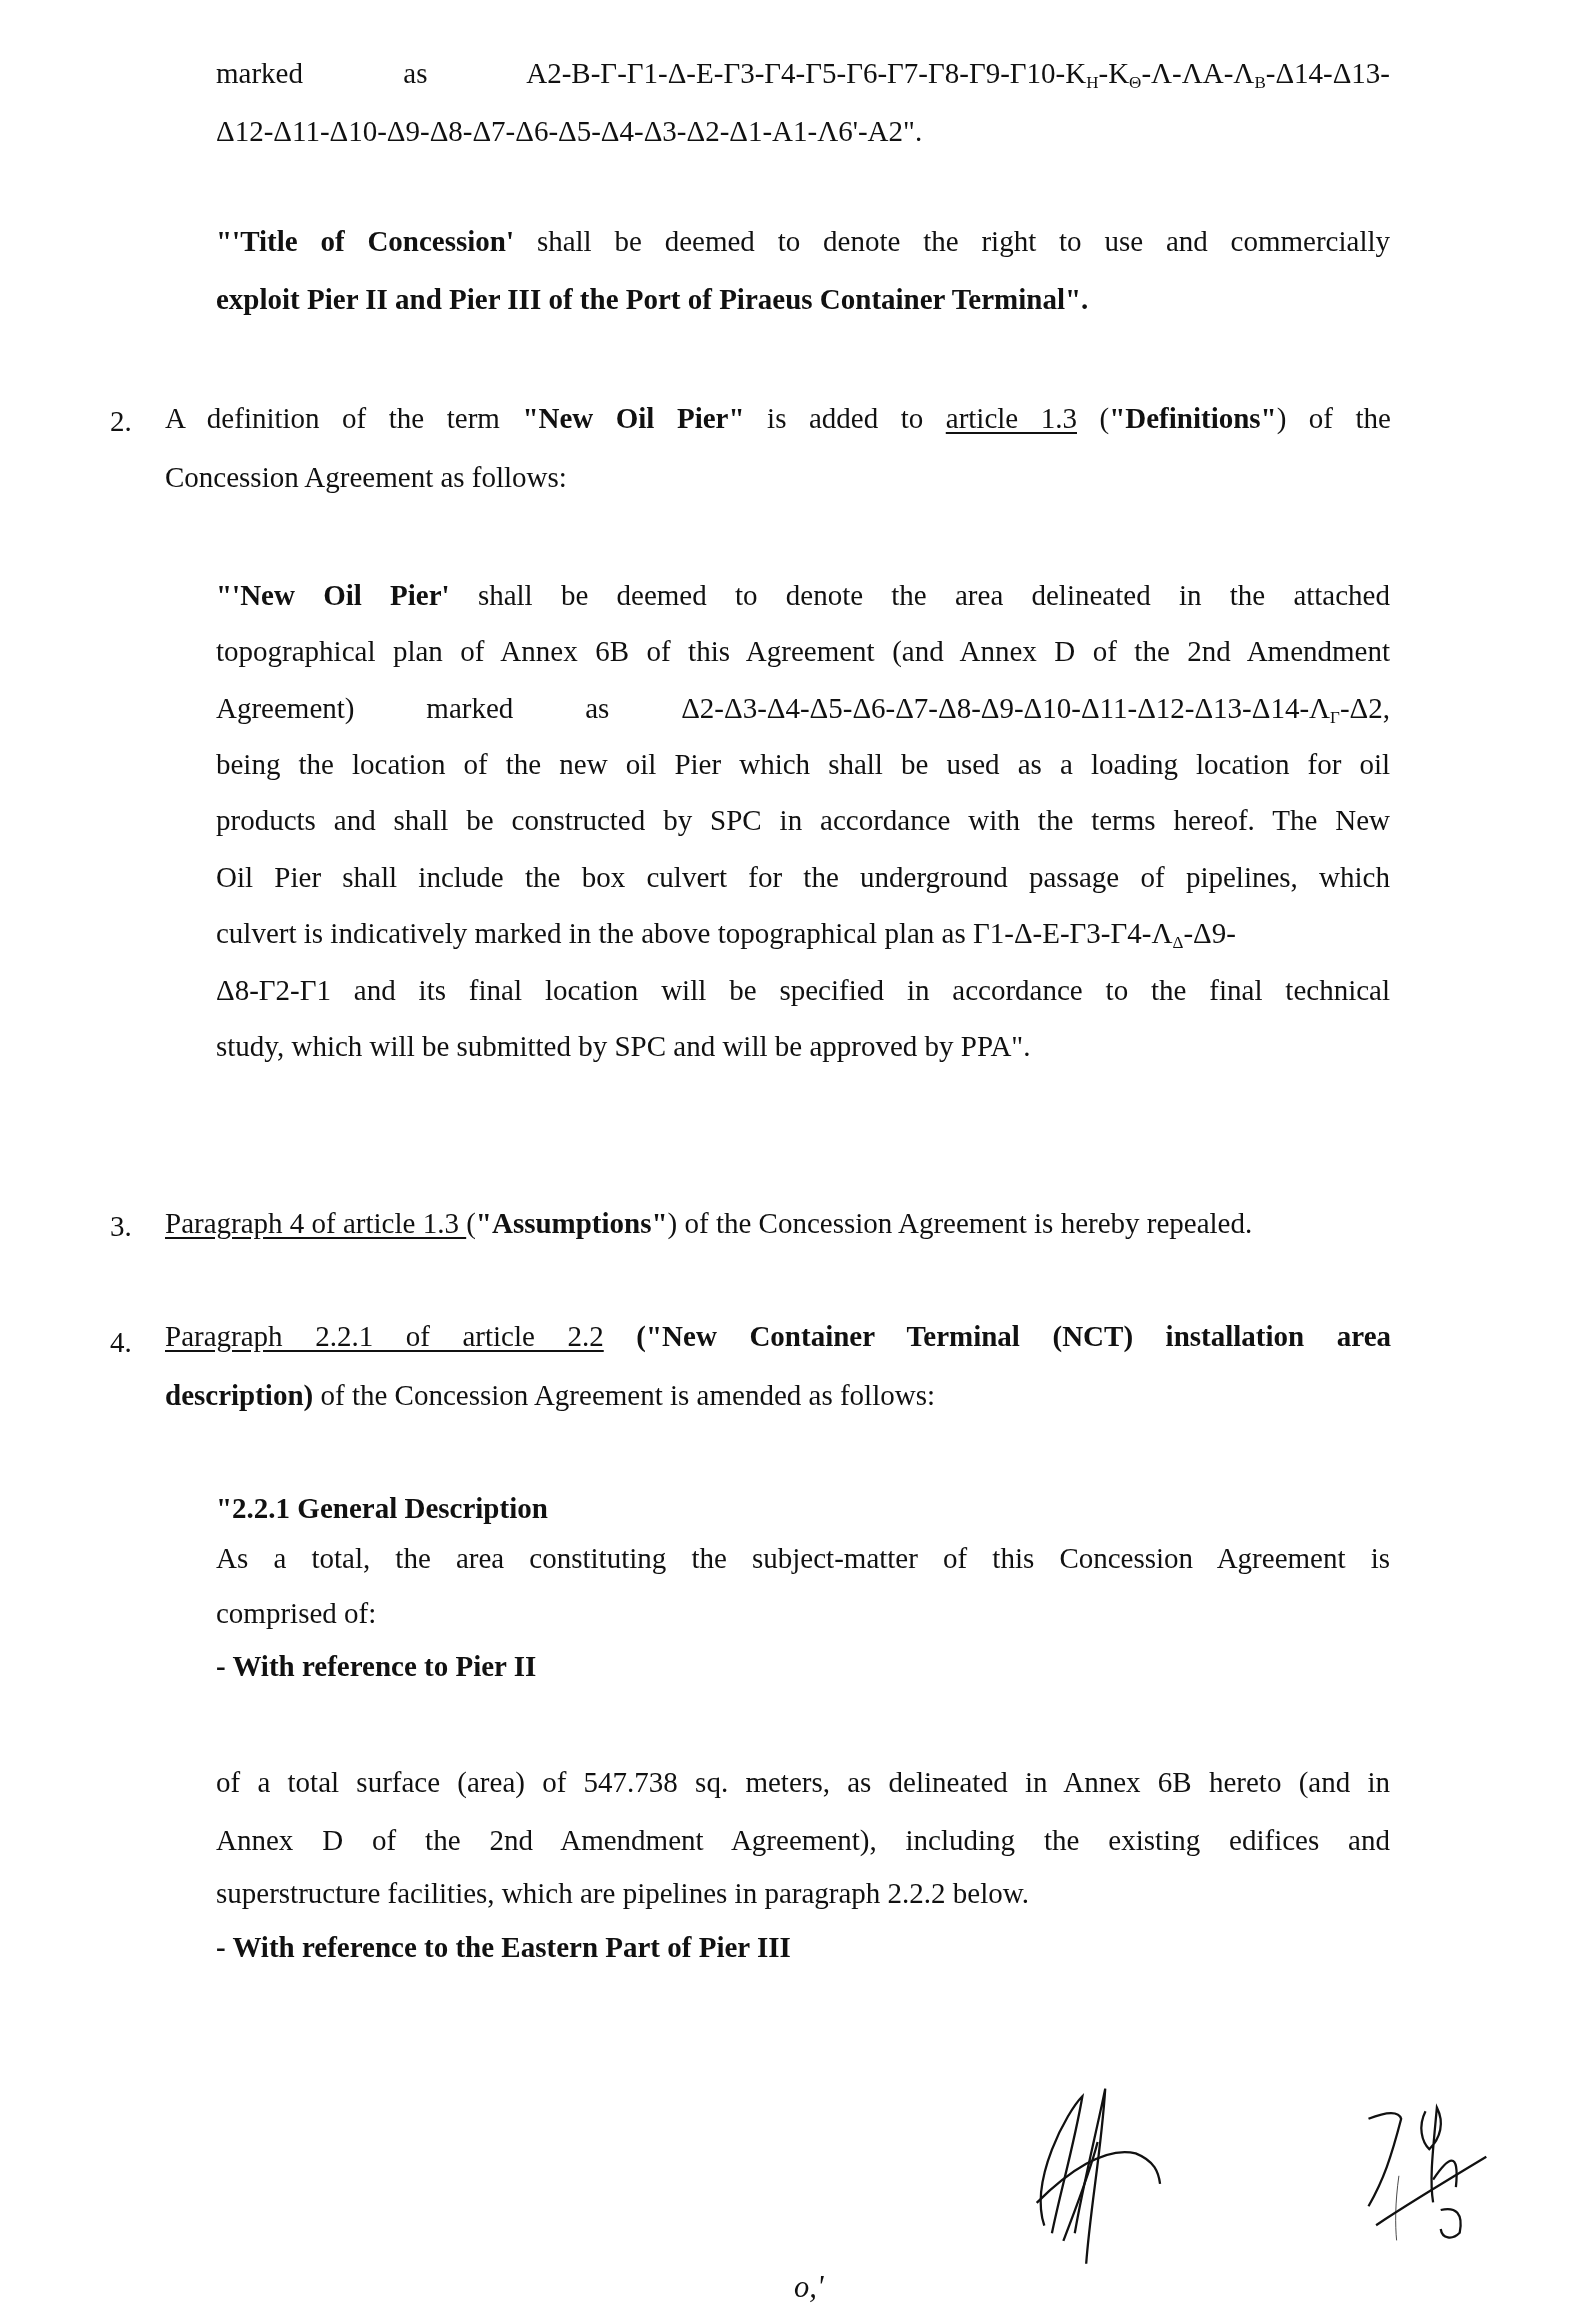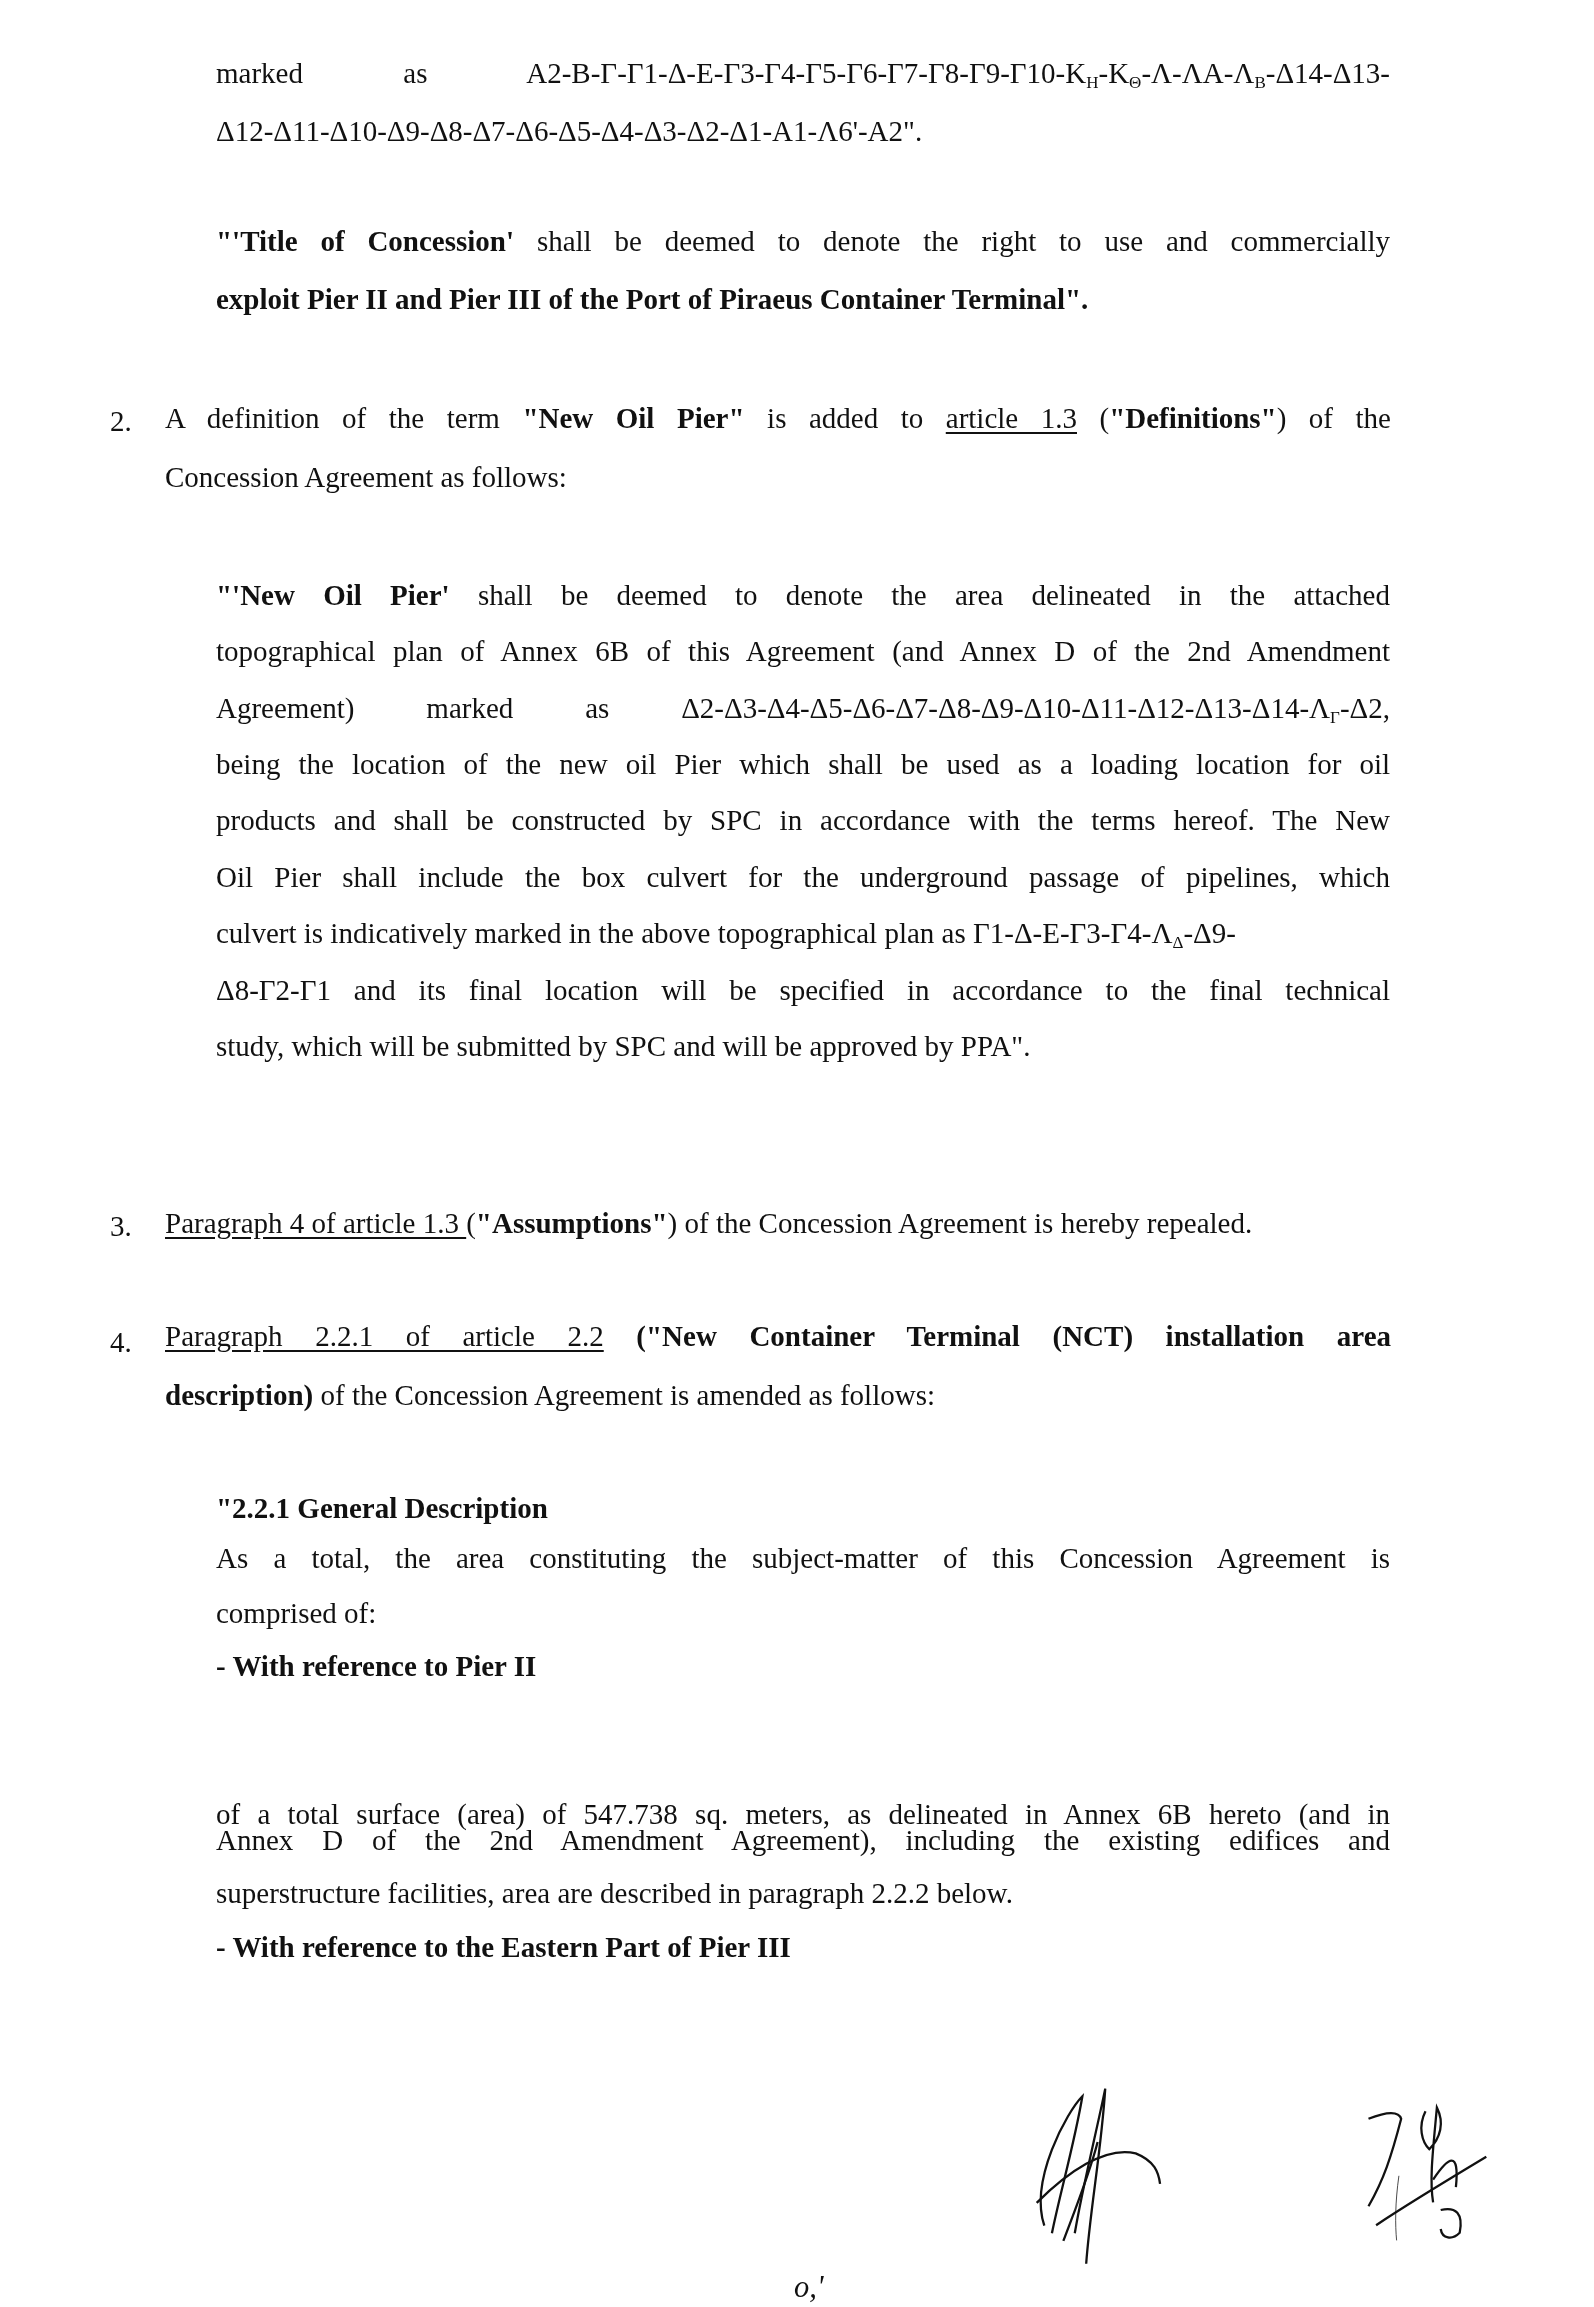--- a/index.html
+++ b/index.html
@@ -73,23 +73,23 @@
     <span class="u">Paragraph 2.2.1 of article 2.2</span><span class="b"> ("New Container Terminal (NCT) installation area</span>
   </div>
   <div class="line" style="left:165px; top:1378px;">
     <span class="b">description)</span><span> of the Concession Agreement is amended as follows:</span>
   </div>
 
   <div class="line b" style="left:216px; top:1491px;">"2.2.1 General Description</div>
   <div class="line just" style="left:216px; top:1541px; width:1174px;">As a total, the area constituting the subject-matter of this Concession Agreement is</div>
   <div class="line" style="left:216px; top:1596px;">comprised of:</div>
   <div class="line b" style="left:216px; top:1649px;">- With reference to Pier II</div>
-  <div class="line just" style="left:216px; top:1765px; width:1174px;margin-top:32px;">of a total surface (area) of 547.738 sq. meters, as delineated in Annex 6B hereto (and in</div>
+  <div class="line just" style="left:216px; top:1765px; width:1174px;">of a total surface (area) of 547.738 sq. meters, as delineated in Annex 6B hereto (and in</div>
   <div class="line just" style="left:216px; top:1823px; width:1174px;">Annex D of the 2nd Amendment Agreement), including the existing edifices and</div>
-  <div class="line" style="left:216px; top:1876px;">superstructure facilities, area are described in paragraph 2.2.2 below.</div>
+  <div class="line" style="left:216px; top:1876px;">superstructure facilities, which are pipelines in paragraph 2.2.2 below.</div>
   <div class="line b" style="left:216px; top:1930px;">- With reference to the Eastern Part of Pier III</div>
 
   <svg class="sig" style="left:991px; top:2081px;" width="198" height="198" viewBox="0 0 260 260">
     <path d="M70 190 C 50 130, 100 40, 120 20 C 110 80, 90 150, 80 200" fill="none" stroke="#111" stroke-width="3"></path>
     <path d="M110 200 C 120 140, 140 60, 150 10 C 145 90, 130 170, 125 240" fill="none" stroke="#111" stroke-width="3"></path>
     <path d="M60 160 C 100 120, 150 85, 190 95 C 215 105, 220 120, 222 135" fill="none" stroke="#111" stroke-width="3"></path>
     <path d="M95 210 C 110 170, 130 120, 140 80" fill="none" stroke="#111" stroke-width="3"></path>
   </svg>
   <svg class="sig" style="left:1357px; top:2096px;" width="137" height="152" viewBox="0 0 180 200">
     <path d="M15 30 C 40 20, 55 20, 58 30 C 45 80, 35 110, 15 145" fill="none" stroke="#111" stroke-width="3"></path>

